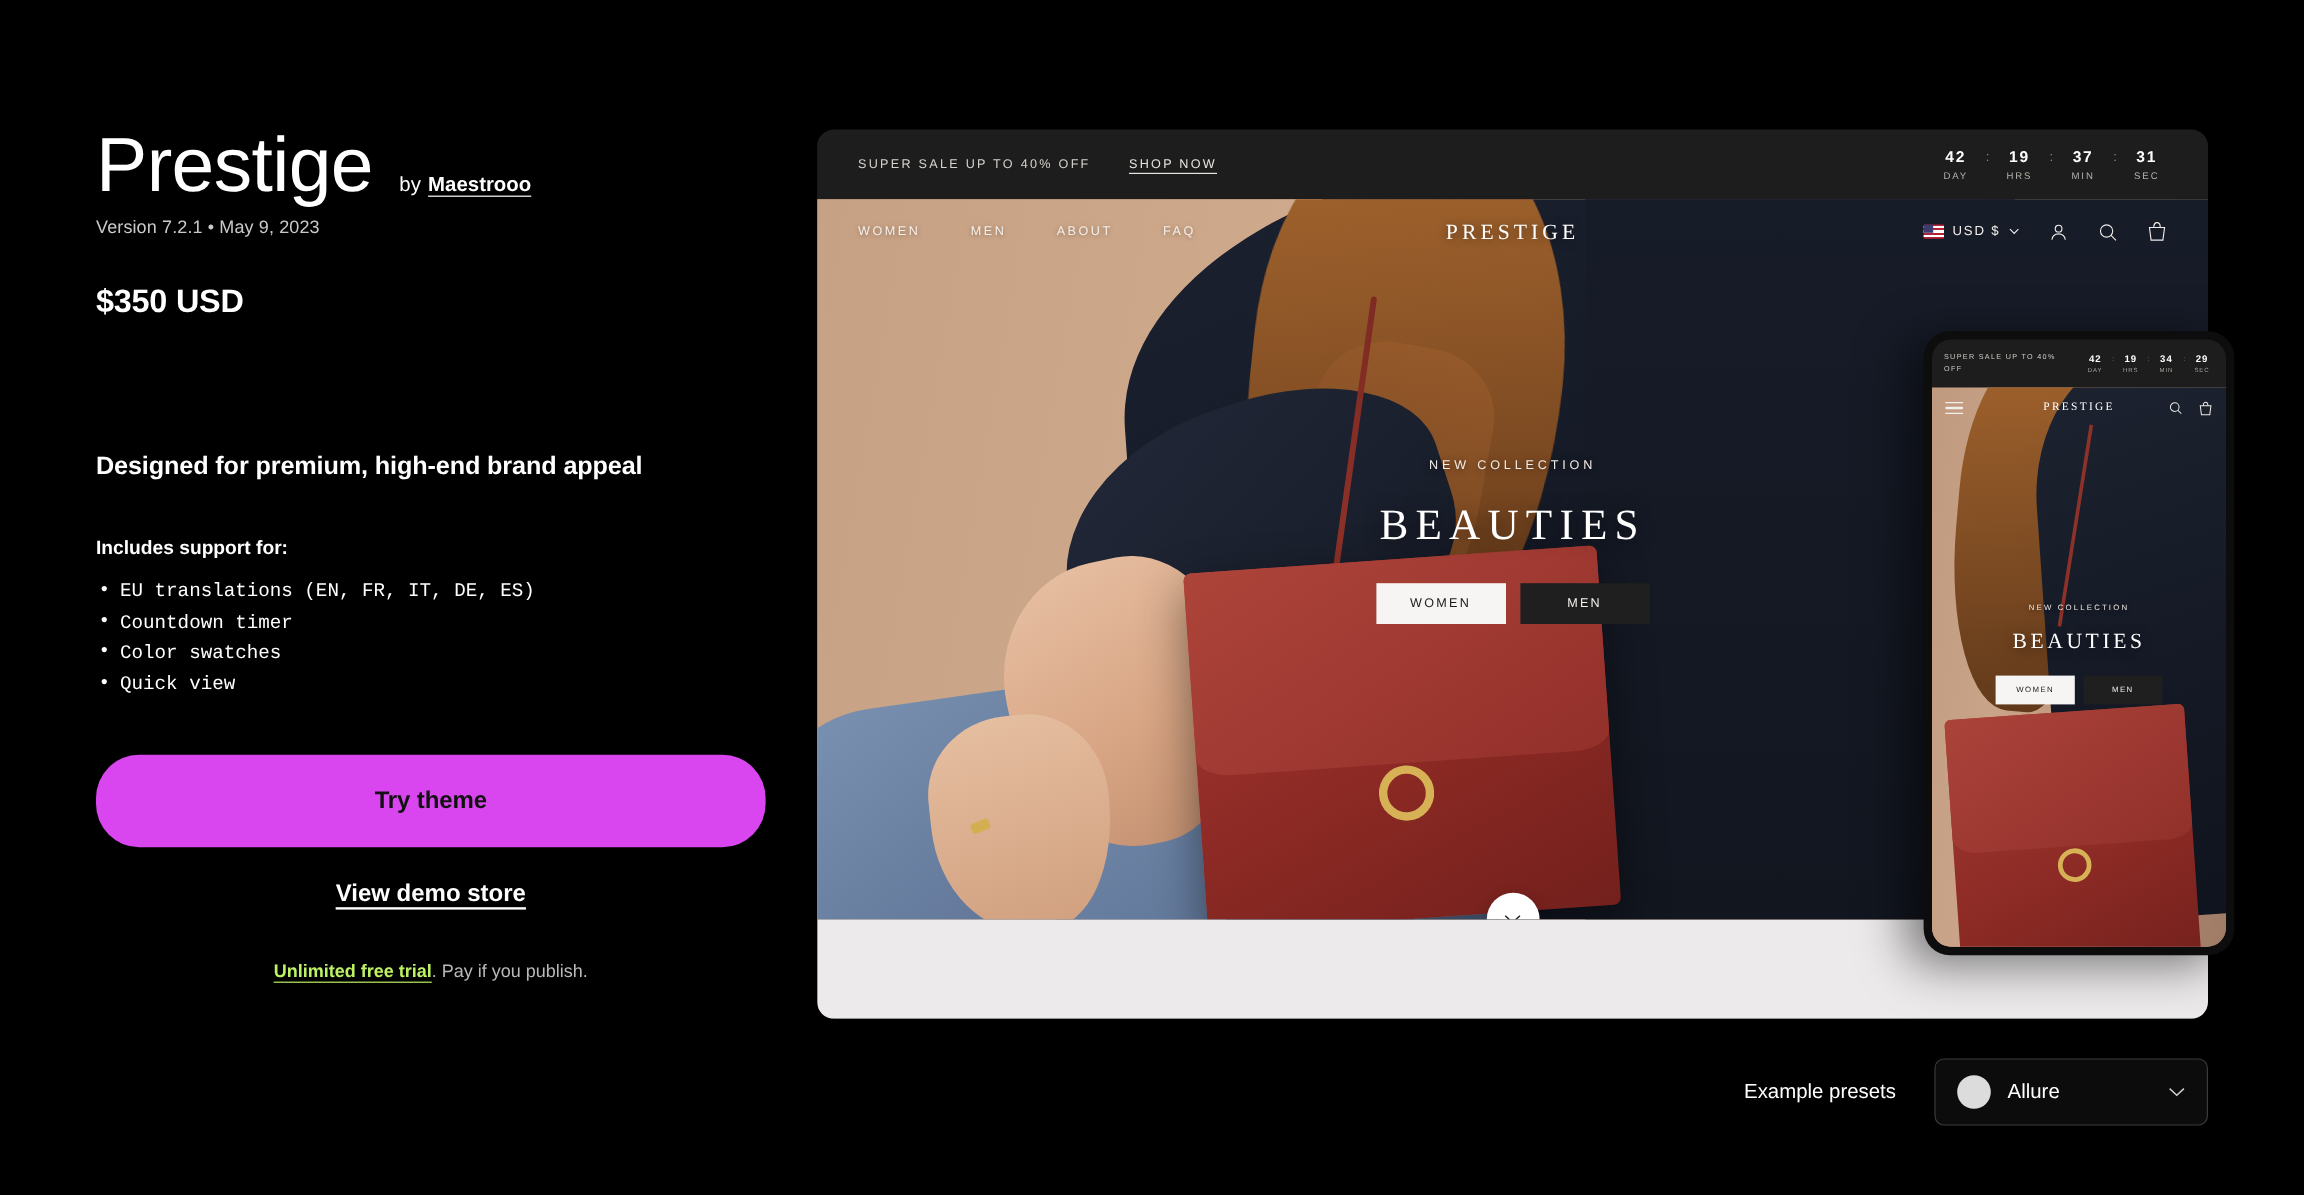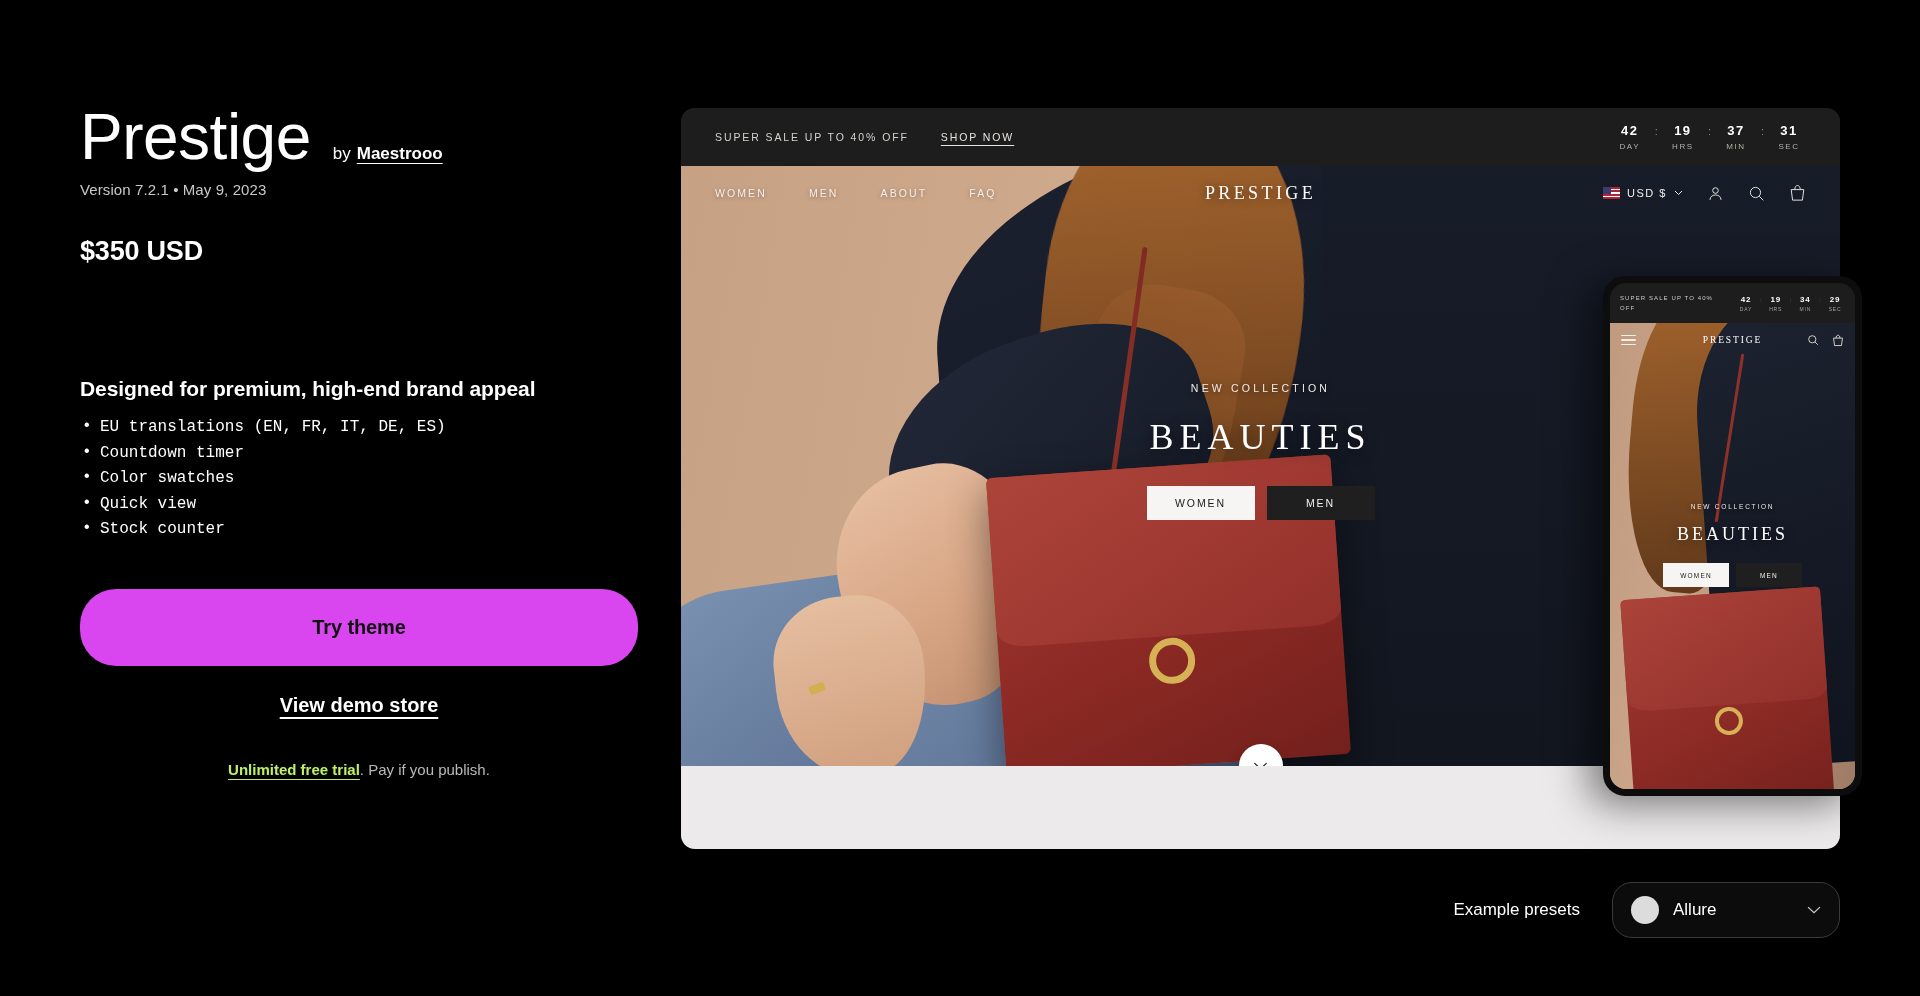--- a/index.html
+++ b/index.html
@@ -360,21 +360,21 @@
   }
 
   
   .presets {
     position: absolute; right: 80px; bottom: 58px;
     display: flex; align-items: center; gap: 32px;
   }
   .presets-label { font-size: 17px; color: #ffffff; font-weight: 400; }
   .preset-select {
     width: 228px; height: 56px; background: #0c0c0c; border: 1px solid #3a3a3a;
-    border-radius: 20px; display: flex; align-items: center; gap: 14px;
+    border-radius: 8px; display: flex; align-items: center; gap: 14px;
     padding: 4px 18px; cursor: pointer;
   }
   .swatch {
     width: 28px; height: 28px; border-radius: 50%;
     background: #dcdcdc; flex: none;
   }
   .preset-name { font-size: 17px; color: #ffffff; flex: 1; }
 </style>
 </head>
 <body>
@@ -390,27 +390,27 @@
         <span class="author">Maestrooo</span>
       </div>
     </div>
 
     <div class="version-line">Version 7.2.1 • May 9, 2023</div>
 
     <div class="price">$350 USD</div>
 
     <div class="tagline">Designed for premium, high-end brand appeal</div>
 
+    <div class="includes-label">Includes support for:</div>
 
     <ul class="feature-list">
       <li><span>EU translations (EN, FR, IT, DE, ES)</span></li>
       <li><span>Countdown timer</span></li>
       <li><span>Color swatches</span></li>
       <li><span>Quick view</span></li>
-      <li><span>Stock counter</span></li>
     </ul>
 
     <button class="try-btn">Try theme</button>
 
     <div class="demo-link-wrap">
       <span class="demo-link">View demo store</span>
     </div>
 
     <div class="trial-line-wrap">
       <span class="trial-strong">Unlimited free trial</span><span class="trial-rest">. Pay if you publish.</span>

